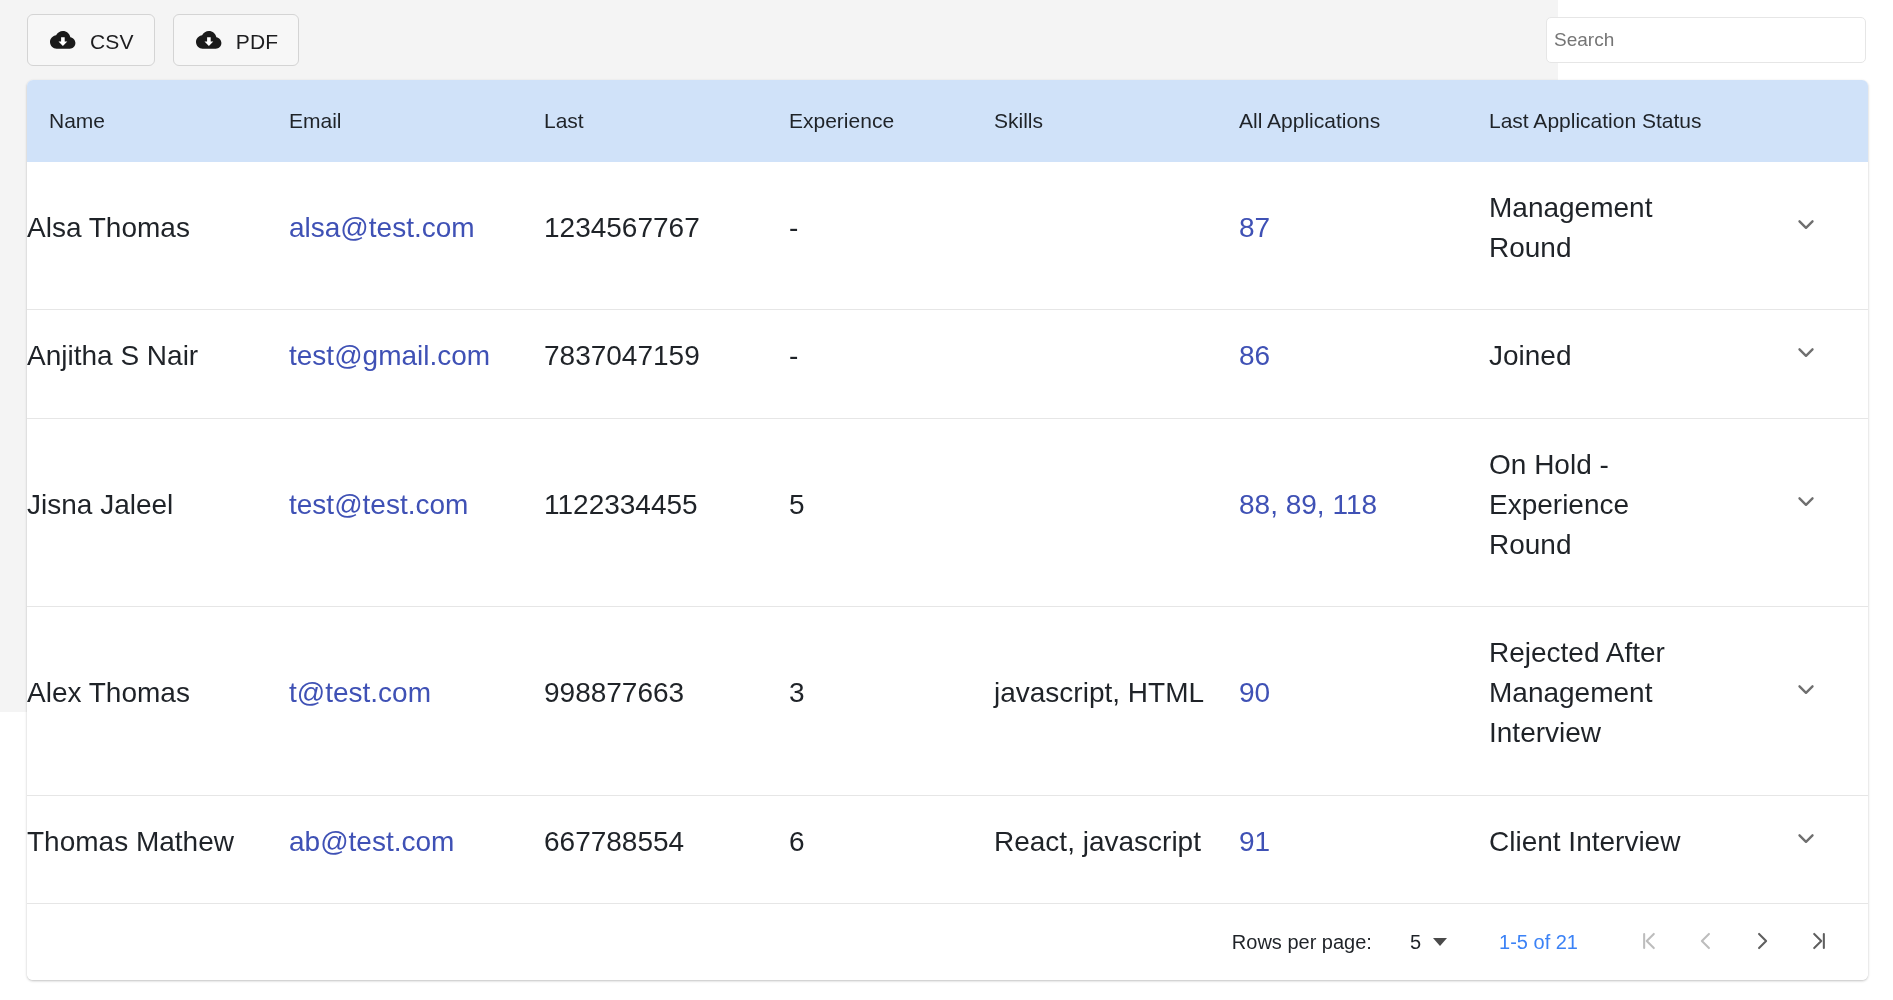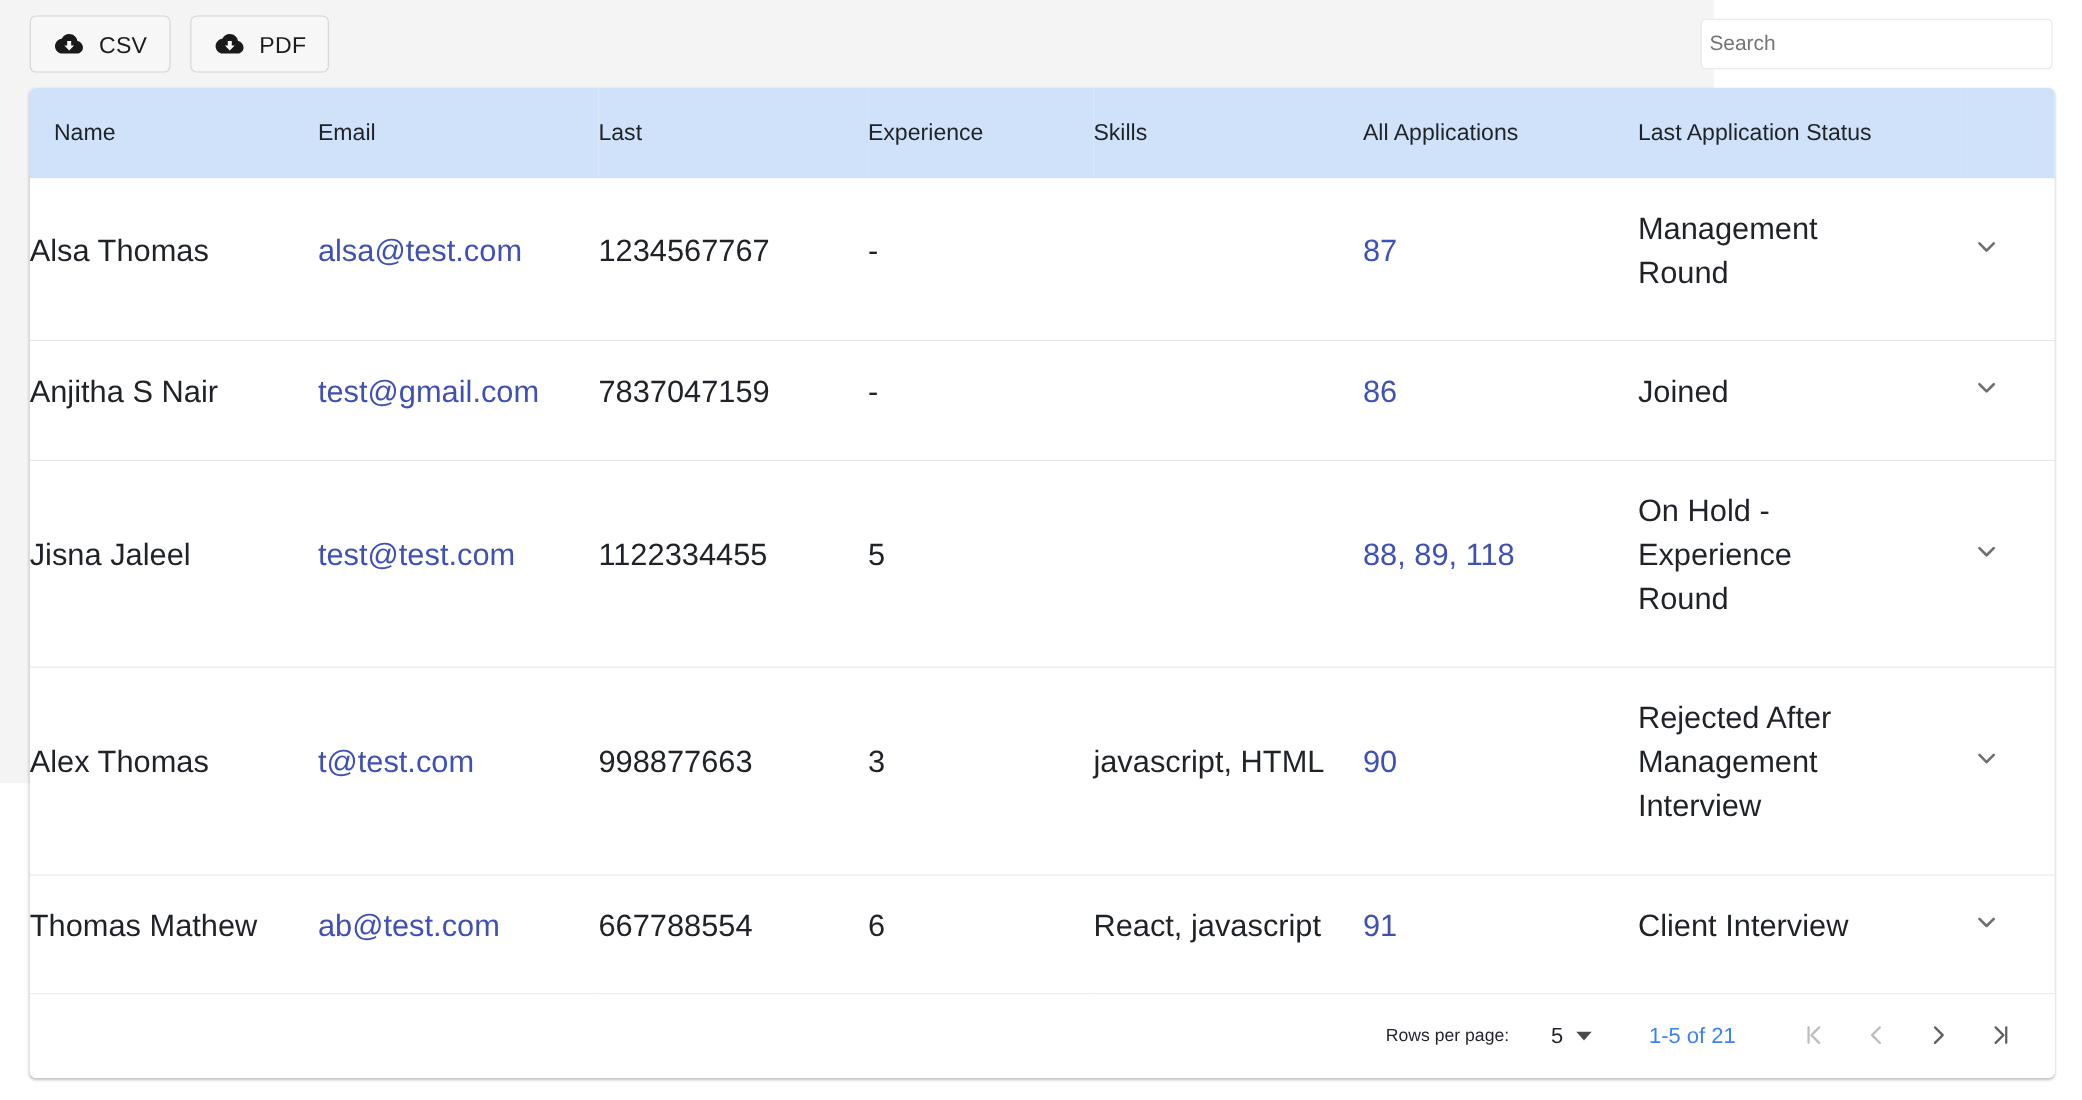--- a/index.html
+++ b/index.html
@@ -170,21 +170,21 @@
   .pagination {
     display: flex;
     align-items: center;
     justify-content: flex-end;
     height: 76px;
     padding-right: 22px;
     gap: 0;
     background: #ffffff;
   }
   .rows-label {
-    font-size: 16px;
+    font-size: 20px;
     color: #1f2328;
     margin-right: 38px;
   }
   .rows-select {
     display: inline-flex;
     align-items: center;
     gap: 12px;
     cursor: pointer;
     font-size: 20px;
     color: #1f2328;

